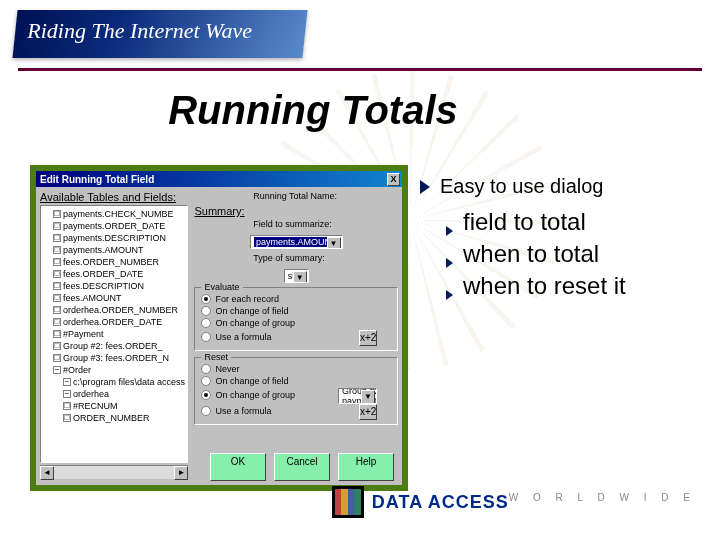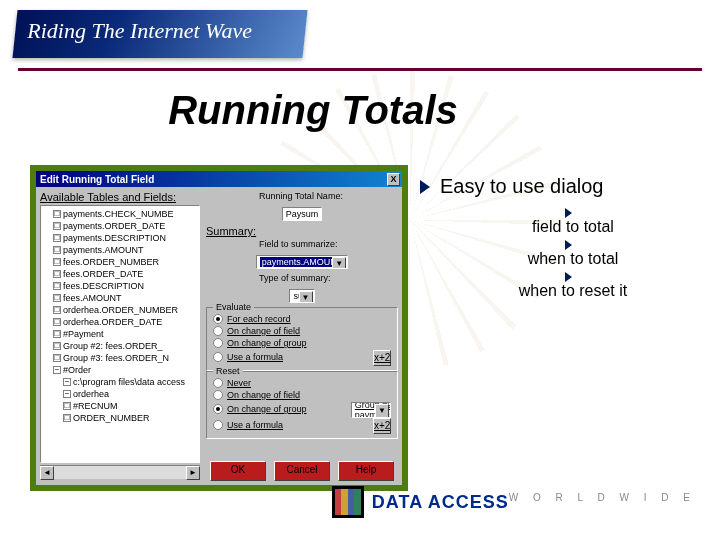--- a/index.html
+++ b/index.html
@@ -67,21 +67,21 @@
     border-left: 10px solid #001b5a;
     margin-right: 10px;
     flex-shrink:0;
   }
   .arrow.sm {
     border-top-width: 5px;
     border-bottom-width: 5px;
     border-left-width: 7px;
   }
   .sub { padding-left: 26px; }
-  .sub .b2 { display:flex; align-items:center; font-size: 16px; margin-bottom: 4px; flex-direction: column; }
+  .sub .b2 { display:flex; align-items:flex-end; font-size: 24px; margin-bottom: 4px; }
 
   
   .dialog {
     position: absolute;
     left: 30px;
     top: 165px;
     width: 378px;
     height: 326px;
     background: #c0c0c0;
     border: 6px solid #4d7c0f;
@@ -181,23 +181,23 @@
     background:#c0c0c0;
     border: 1px solid #fff;
     border-right-color:#404040; border-bottom-color:#404040;
     font-size:8px; text-align:center; line-height:12px;
   }
   .hl { background:#000080; color:#fff; padding:0 2px; }
 
   .group {
     border: 1px solid #808080;
     border-right-color:#fff; border-bottom-color:#fff;
-    padding: 6px 6px 4px 6px;
+    padding: 6px 20px 4px 6px;
+    margin-bottom: 6px;
     position:relative;
-    text-decoration:underline;
   }
   .group-title {
     position:absolute;
     top: -6px; left: 6px;
     background:#c0c0c0;
     padding: 0 3px;
     font-size: 9px;
   }
   .radio-row { display:flex; align-items:center; gap:4px; font-size:9px; margin-bottom:2px; }
   .radio {
@@ -221,22 +221,22 @@
   .group .inlinecombo { width: 120px; }
 
   .btnbar {
     position:absolute;
     bottom: 4px;
     right: 8px;
     display:flex; gap: 8px;
   }
   .btn {
     min-width: 56px;
-    height: 20px;
-    background:#b91c1c;
+    height: 28px;
+    background:#86efac;
     border: 1px solid #fff;
     border-right-color:#404040; border-bottom-color:#404040;
     font-size: 10px;
     text-align:center;
     padding: 2px 8px;
   }
 
   
   .footer-logo {
     position:absolute;
@@ -394,23 +394,20 @@
         </div>
       <div class="scrollbar-h">
         <div class="sbbtn">◄</div>
         <div class="sbbtn">►</div>
       </div>
     </div>
 
     <div class="rightpane">
       <div class="field">
         <div class="flabel">Running Total Name:</div>
-        <div class="input">
-          <span>Paysum</span>
-        </div>
       </div>
 
       <div class="label">Summary:</div>
 
       <div class="field">
         <div class="flabel">Field to summarize:</div>
         <div class="input combo">
           <span class="hl">payments.AMOUNT</span>
           <div class="dd">▼</div>
         </div>

